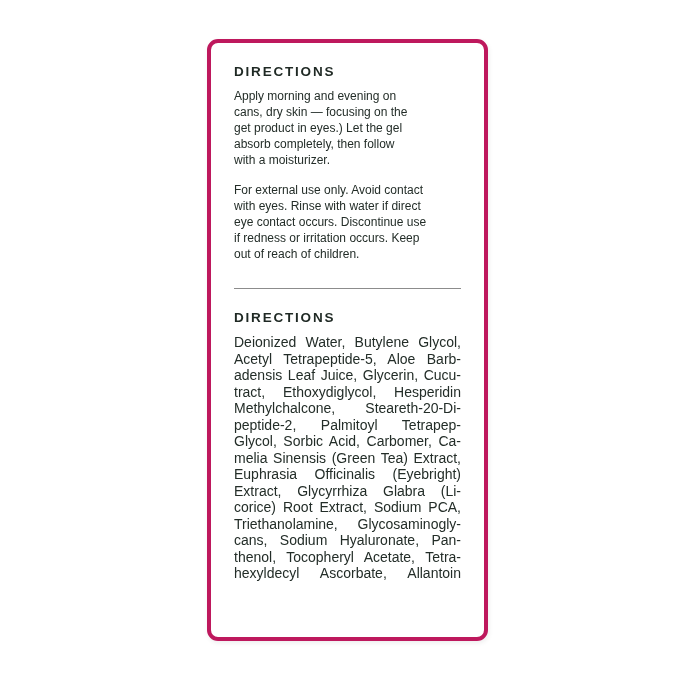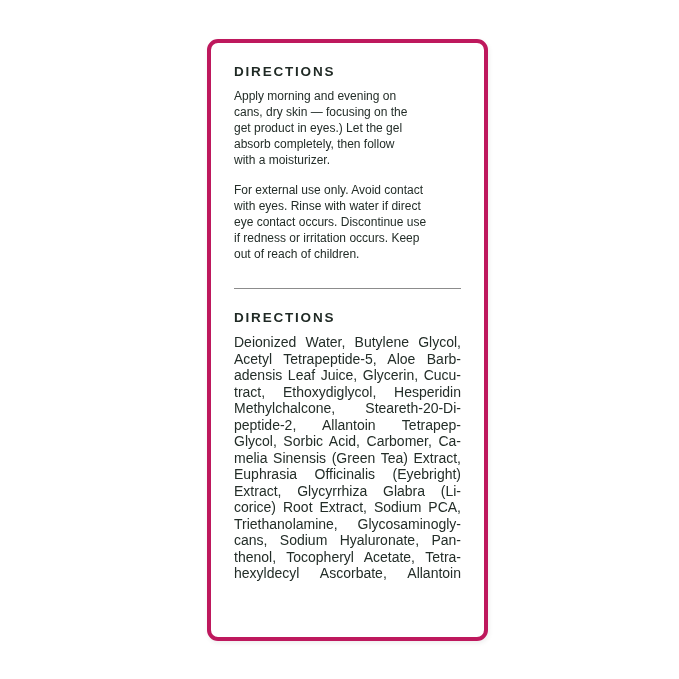--- a/index.html
+++ b/index.html
@@ -91,21 +91,21 @@
 
     <div>
       <div class="section-heading">DIRECTIONS</div>
 
       <div>
         <div class="ing-line">Deionized Water, Butylene Glycol,</div>
         <div class="ing-line">Acetyl Tetrapeptide-5, Aloe Barb-</div>
         <div class="ing-line">adensis Leaf Juice, Glycerin, Cucu-</div>
         <div class="ing-line">tract, Ethoxydiglycol, Hesperidin</div>
         <div class="ing-line">Methylchalcone, Steareth-20-Di-</div>
-        <div class="ing-line">peptide-2, Allantoin Tetrapep-</div>
+        <div class="ing-line">peptide-2, Palmitoyl Tetrapep-</div>
         <div class="ing-line">Glycol, Sorbic Acid, Carbomer, Ca-</div>
         <div class="ing-line">melia Sinensis (Green Tea) Extract,</div>
         <div class="ing-line">Euphrasia Officinalis (Eyebright)</div>
         <div class="ing-line">Extract, Glycyrrhiza Glabra (Li-</div>
         <div class="ing-line">corice) Root Extract, Sodium PCA,</div>
         <div class="ing-line">Triethanolamine, Glycosaminogly-</div>
         <div class="ing-line">cans, Sodium Hyaluronate, Pan-</div>
         <div class="ing-line">thenol, Tocopheryl Acetate, Tetra-</div>
         <div class="ing-line last">hexyldecyl Ascorbate, Allantoin</div>
       </div>

